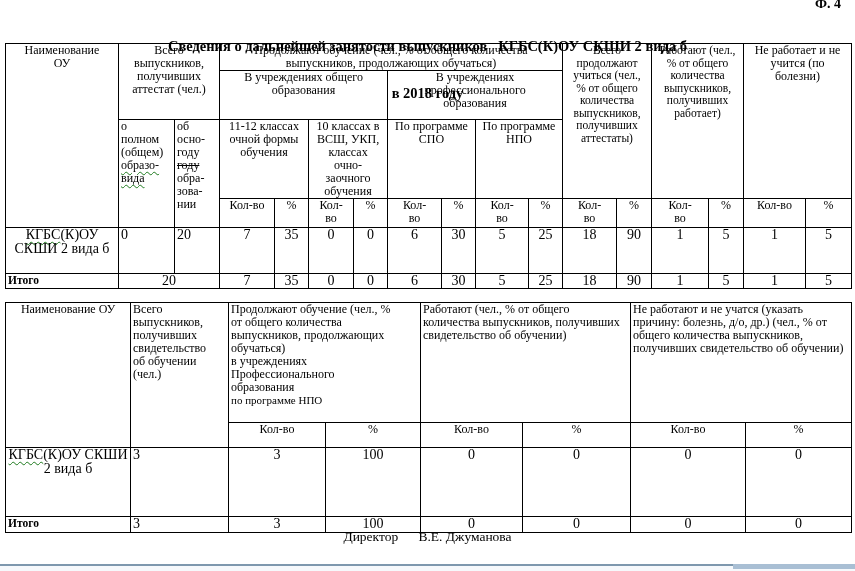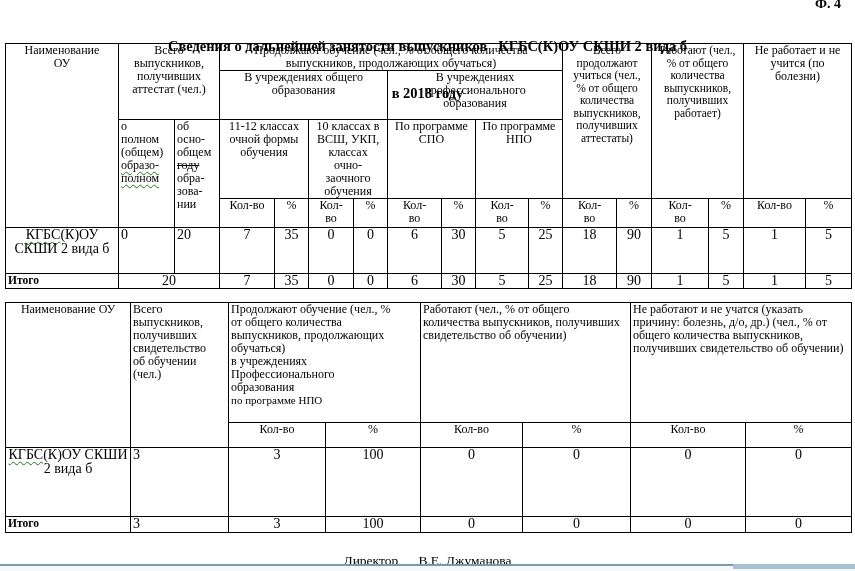--- a/index.html
+++ b/index.html
@@ -50,21 +50,21 @@
   .t2 tr.rt { height: 16px; }
   .total-label { font-weight: bold; font-size: 11.5px; line-height: 13px; }
   .wavy {
     text-decoration: underline wavy #1e7a1e;
     text-decoration-thickness: 1px;
     text-underline-offset: 2px;
   }
   .strike { text-decoration: line-through; }
   .small-hd { font-size: 11px; line-height: 12px; }
   .footer {
-    position: absolute; top: 553px; left: 0; width: 100%;
+    position: absolute; top: 529px; left: 0; width: 100%;
     text-align: center; font-size: 13.5px; white-space: pre;
   }
   .bottom-bar {
     position: absolute; left: 0; bottom: 0; width: 855px; height: 7px;
     background: #f6f9fc; border-top: 2px solid #7e98ae;
   }
   .bottom-bar .thumb {
     position: absolute; right: 0; top: -2px; width: 122px; height: 5px;
     background: #a9bfd4;
   }
@@ -133,26 +133,26 @@
     <td colspan="4" class="hd ctr pre">В учреждениях
 профессионального
 образования</td>
   </tr>
   <tr class="r3">
     <td rowspan="2" class="hd lft">
       <span class="pre">о
 полном
 (общем)</span><br>
       <span class="pre wavy">образо-
-полном</span>
+вида</span>
     </td>
     <td rowspan="2" class="hd lft">
       <span class="pre">об
 осно-
-общем</span><br>
+году</span><br>
       <span class="strike">году</span><br>
       <span class="pre">обра-
 зова-
 нии</span>
     </td>
     <td colspan="2" class="hd ctr pre">11-12 классах
 очной формы
 обучения</td>
     <td colspan="2" class="hd ctr pre">10 классах в
 ВСШ, УКП,

